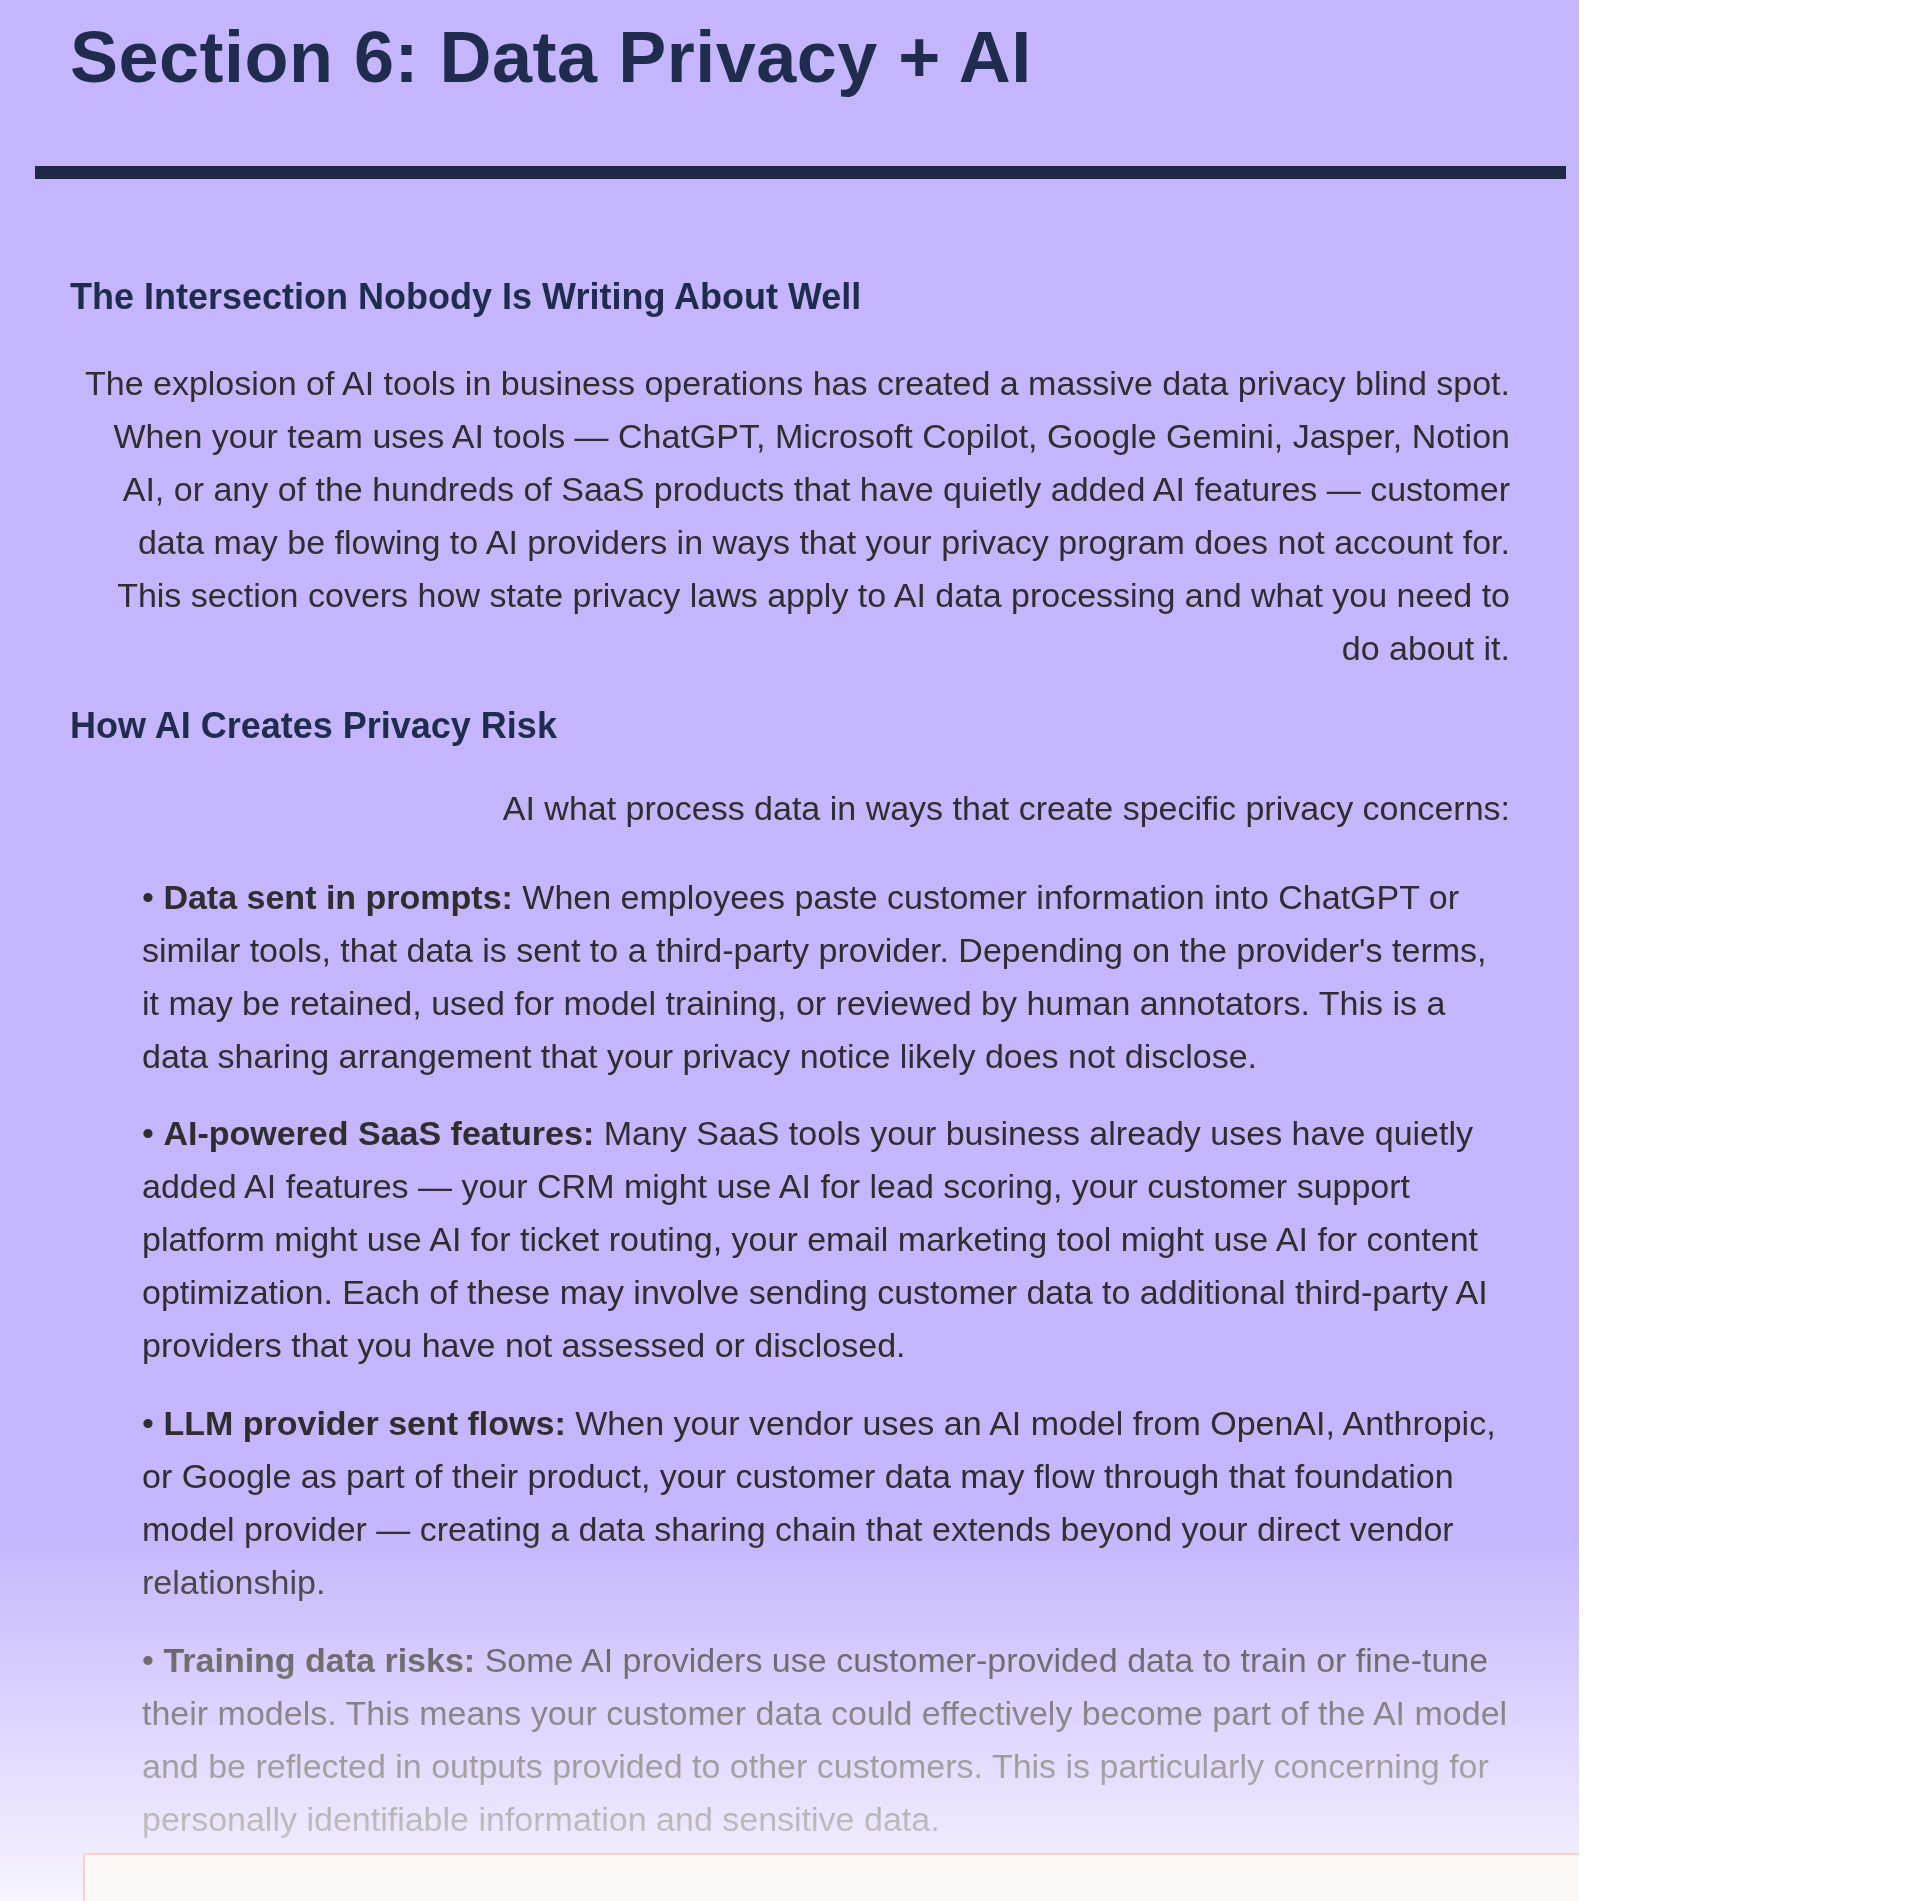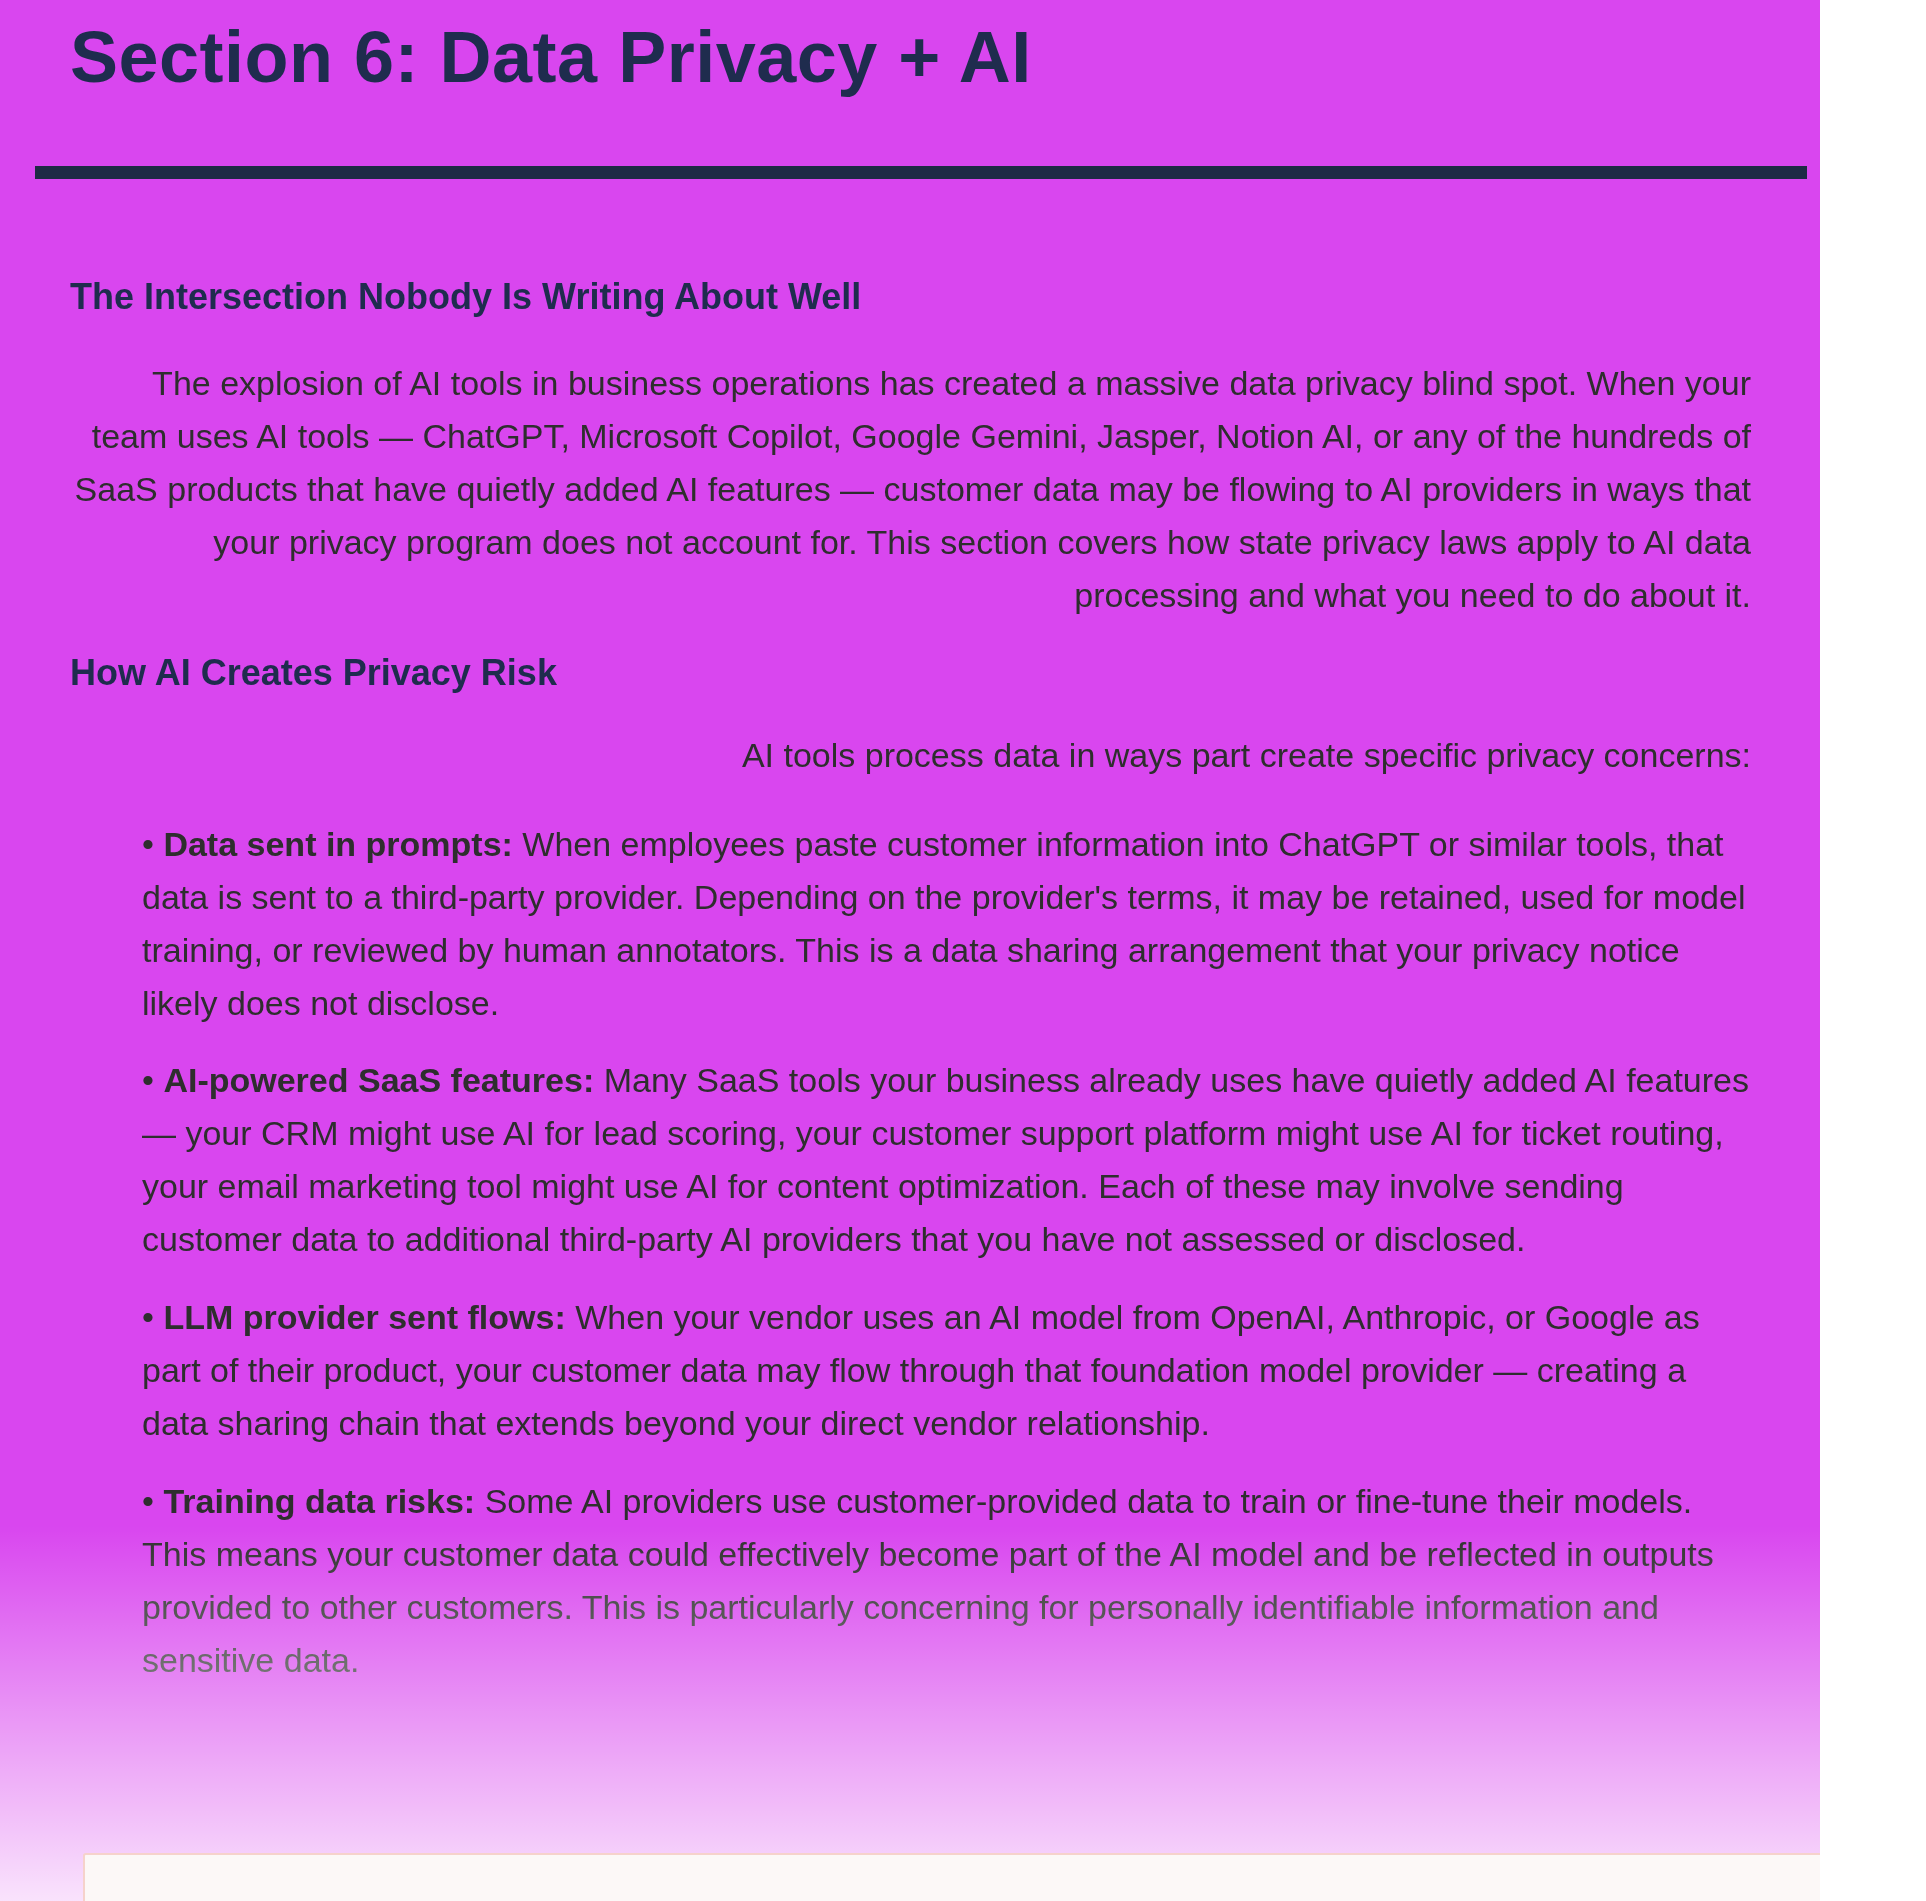--- a/index.html
+++ b/index.html
@@ -3,22 +3,22 @@
 <meta charset="utf-8">
 <style>
   html, body { margin: 0; padding: 0; background: #ffffff; }
   body {
     width: 1927px; height: 1901px;
     font-family: "Liberation Sans", "DejaVu Sans", sans-serif;
     overflow: hidden;
   }
   .page {
     position: relative;
-    width: 1820px; height: 1901px;
-    background: #d946ef;
+    width: 1579px; height: 1901px;
+    background: #c4b5fd;
     overflow: hidden;
   }
   .page-title {
     margin: 17px 70px 0 70px;
     font-size: 72px;
     line-height: 1.12;
     font-weight: bold;
     color: var(--heading, #1f2c4e);
     letter-spacing: 0.5px;
   }
@@ -87,21 +87,21 @@
   <div class="title-rule"></div>
 
   <div class="content">
 
     <h2 class="section-heading">The Intersection Nobody Is Writing About Well</h2>
 
     <p class="body-par">The explosion of AI tools in business operations has created a massive data privacy blind spot. When your team uses AI tools — ChatGPT, Microsoft Copilot, Google Gemini, Jasper, Notion AI, or any of the hundreds of SaaS products that have quietly added AI features — customer data may be flowing to AI providers in ways that your privacy program does not account for. This section covers how state privacy laws apply to AI data processing and what you need to do about it.</p>
 
     <h2 class="section-heading second">How AI Creates Privacy Risk</h2>
 
-    <p class="body-par intro-line">AI tools process data in ways part create specific privacy concerns:</p>
+    <p class="body-par intro-line">AI what process data in ways that create specific privacy concerns:</p>
 
     <div class="bullets">
 
       <div class="bullet"><span class="marker">•</span><b>Data sent in prompts:</b> <span>When employees paste customer information into ChatGPT or similar tools, that data is sent to a third-party provider. Depending on the provider's terms, it may be retained, used for model training, or reviewed by human annotators. This is a data sharing arrangement that your privacy notice likely does not disclose.</span></div>
 
       <div class="bullet"><span class="marker">•</span><b>AI-powered SaaS features:</b> <span>Many SaaS tools your business already uses have quietly added AI features — your CRM might use AI for lead scoring, your customer support platform might use AI for ticket routing, your email marketing tool might use AI for content optimization. Each of these may involve sending customer data to additional third-party AI providers that you have not assessed or disclosed.</span></div>
 
       <div class="bullet"><span class="marker">•</span><b>LLM provider sent flows:</b> <span>When your vendor uses an AI model from OpenAI, Anthropic, or Google as part of their product, your customer data may flow through that foundation model provider — creating a data sharing chain that extends beyond your direct vendor relationship.</span></div>
 
       <div class="bullet"><span class="marker">•</span><b>Training data risks:</b> <span>Some AI providers use customer-provided data to train or fine-tune their models. This means your customer data could effectively become part of the AI model and be reflected in outputs provided to other customers. This is particularly concerning for personally identifiable information and sensitive data.</span></div>

